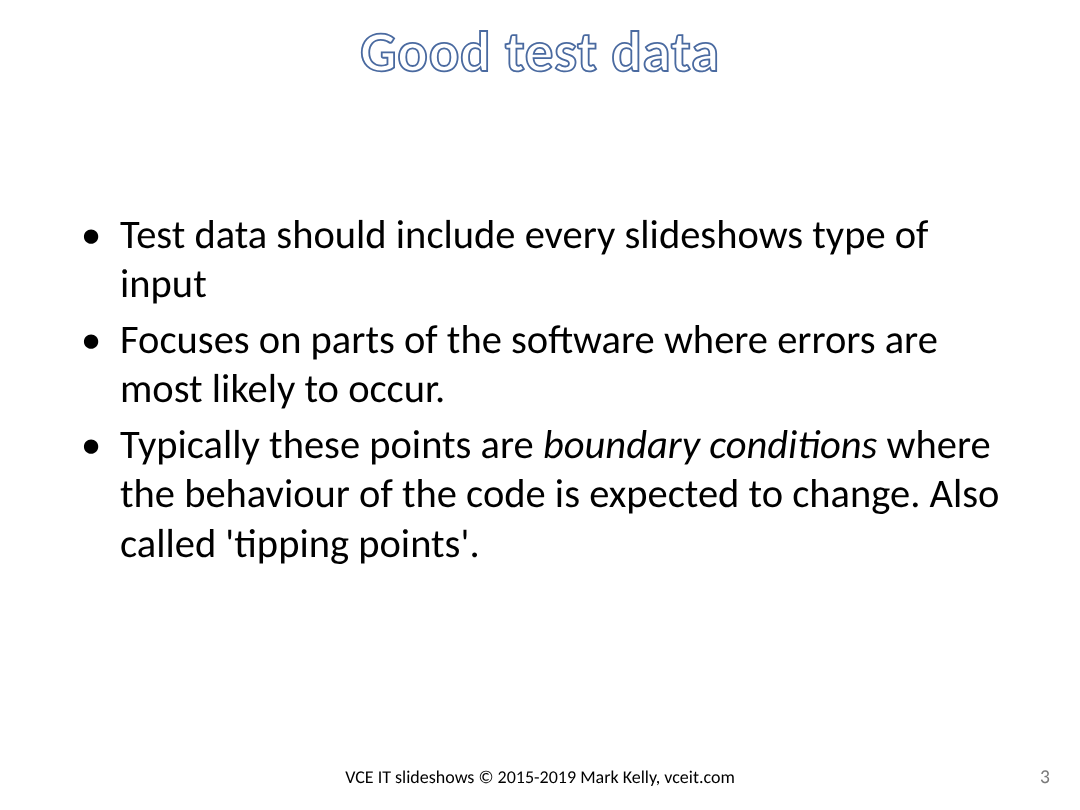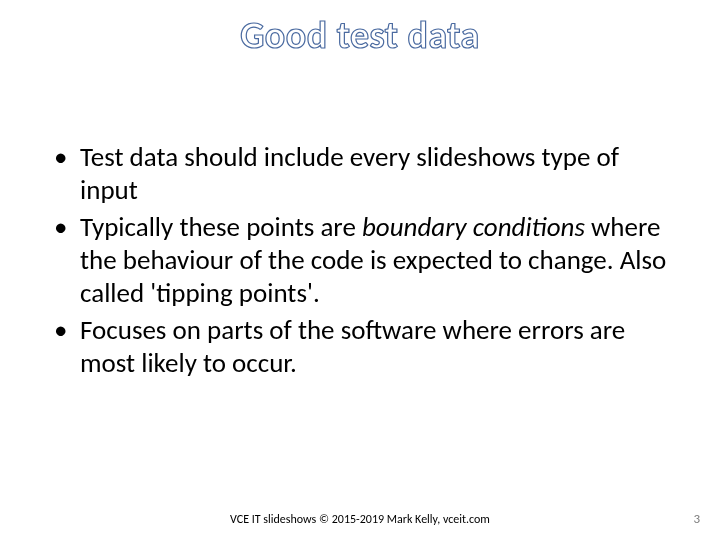--- a/index.html
+++ b/index.html
@@ -71,24 +71,24 @@
 <div class="slide">
 
   <div class="title">Good test data</div>
 
   <div class="content">
     <ul>
       <li>
         <span>Test data should include every slideshows type of input</span><span class="italic"></span><span></span>
       </li>
       <li>
-        <span>Typically these points are </span><span class="italic">boundary conditions</span><span> where the behaviour of the code is expected to change.  Also called 'tipping points'.</span>
+        <span>Focuses on parts of the software where errors are most likely to occur.</span><span class="italic"></span><span></span>
       </li>
       <li>
-        <span>Focuses on parts of the software where errors are most likely to occur.</span><span class="italic"></span><span></span>
+        <span>Typically these points are </span><span class="italic">boundary conditions</span><span> where the behaviour of the code is expected to change.  Also called 'tipping points'.</span>
       </li>
     </ul>
   </div>
 
   <div class="footer">VCE IT slideshows © 2015-2019 Mark Kelly, vceit.com</div>
   <div class="pagenum">3</div>
 
 </div>
 
 </body></html>

